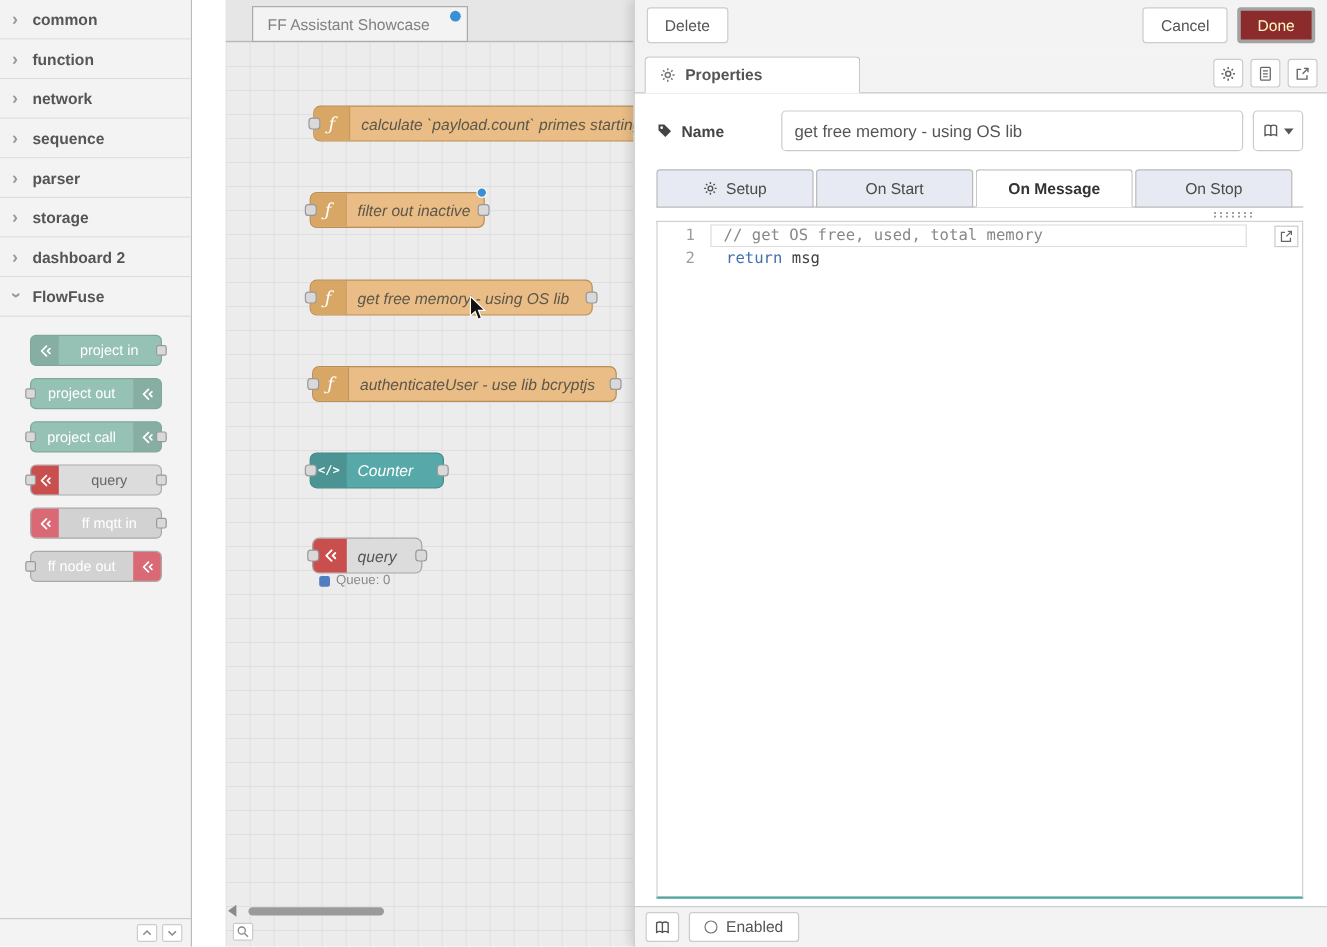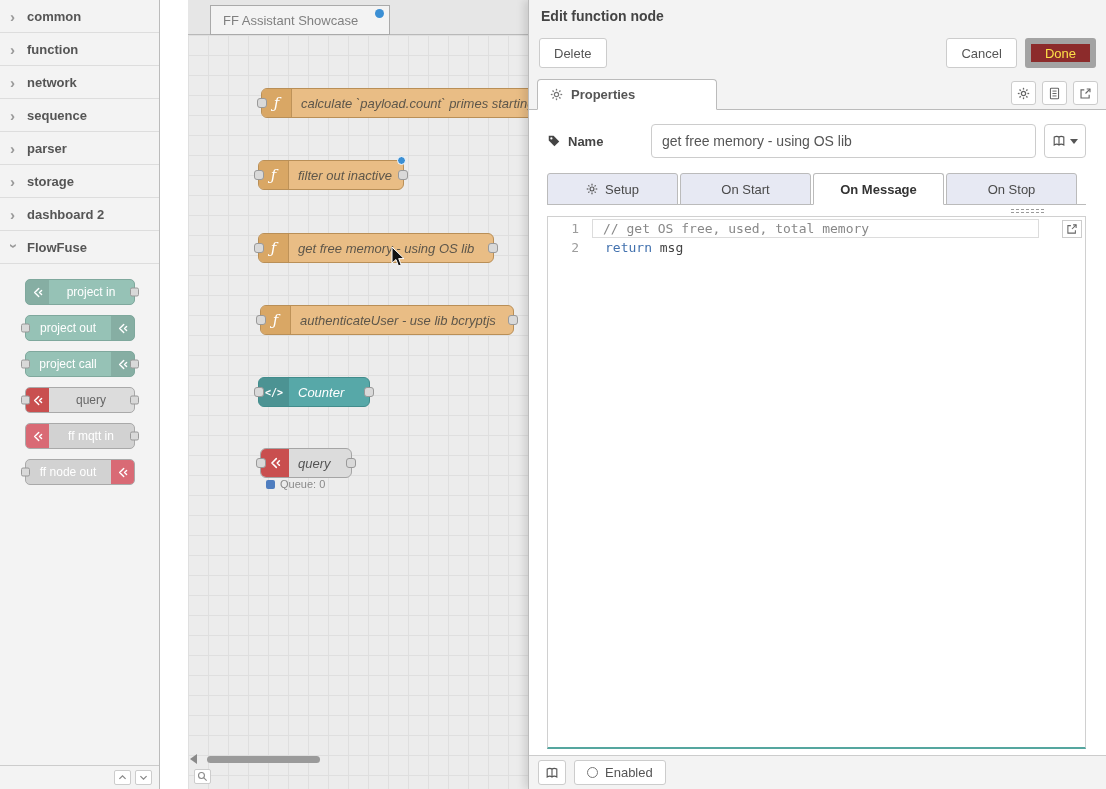--- a/index.html
+++ b/index.html
@@ -70,21 +70,21 @@
   .v-thumb { position:absolute; top:325px; left:1px; width:6px; height:72px; background:#b0b0b0; border-radius:3px; cursor:grab; }
   .ws-zoom-btn { position:absolute; left:6px; bottom:5px; width:17px; height:15px; background:#fff; border:1px solid #ccc; border-radius:2px; display:flex; align-items:center; justify-content:center; color:#888; cursor:pointer; padding:0; }
   .cursor-svg { position:absolute; left:203px; top:211px; pointer-events:none; }
 
   
   .tray { position:absolute; left:528px; top:0; right:0; height:100%; background:#fff; border-left:1px solid #bbb; box-shadow:-4px 0 8px rgba(0,0,0,0.12); display:flex; flex-direction:column; }
   .tray-header { background:#f3f3f3; padding:8px 12px; font-size:14px; font-weight:bold; color:#444; flex:none; }
   .tray-toolbar { background:#f3f3f3; padding:6px 10px 10px; display:flex; align-items:center; gap:8px; flex:none; }
   .btn { height:30px; padding:0 14px; border-radius:3px; font-size:13px; cursor:pointer; font-family:"Liberation Sans",sans-serif; }
   .btn-plain { background:#fff; border:1px solid #ccc; color:#555; }
-  .btn-done { background:#8c2b2b; border:6px solid #a3a3a3; color:#fde047; }
+  .btn-done { background:#8c2b2b; border:3px solid #a3a3a3; color:#fef9c3; }
   .toolbar-spacer { flex:1; }
   .prop-tabs { background:#f3f3f3; height:32px; border-bottom:1px solid #bbb; display:flex; align-items:flex-end; padding:0 8px; flex:none; }
   .prop-tab { height:31px; margin-bottom:-1px; width:180px; background:#fff; border:1px solid #bbb; border-bottom:1px solid #fff; border-radius:4px 4px 0 0; display:flex; align-items:center; gap:8px; padding:0 12px; font-weight:bold; color:#555; cursor:pointer; }
   .prop-actions { margin-left:auto; display:flex; gap:6px; margin-bottom:4px; }
   .icon-btn { width:25px; height:24px; background:#fff; border:1px solid #ccc; border-radius:3px; display:flex; align-items:center; justify-content:center; color:#666; cursor:pointer; padding:0; }
   .tray-body { flex:1; min-height:0; background:#fff; padding:14px 20px 6px 18px; display:flex; flex-direction:column; }
   .form-row { display:flex; align-items:center; gap:8px; margin-bottom:14px; flex:none; }
   .form-label { width:96px; display:flex; align-items:center; gap:7px; font-weight:bold; color:#444; flex:none; }
   .name-input { flex:1; height:34px; border:1px solid #ccc; border-radius:4px; padding:0 10px; font-size:14px; color:#555; font-family:"Liberation Sans",sans-serif; outline:none; }
   .label-btn { width:42px; height:34px; background:#fff; border:1px solid #ccc; border-radius:4px; display:flex; align-items:center; justify-content:center; gap:4px; color:#555; cursor:pointer; padding:0; }
@@ -343,21 +343,20 @@
       <span class="v-thumb"></span>
     </div>
     <button class="ws-zoom-btn">
         <svg class="ic" width="11" height="11">
           <use href="#i-mag"></use>
         </svg>
       </button>
   </main>
 
   <section class="tray">
-    <div class="tray-header">Edit function node</div>
 
     <div class="tray-toolbar">
       <button class="btn btn-plain">Delete</button>
       <span class="toolbar-spacer"></span>
       <button class="btn btn-plain">Cancel</button>
       <button class="btn btn-done">Done</button>
     </div>
 
     <div class="prop-tabs">
       <div class="prop-tab">

